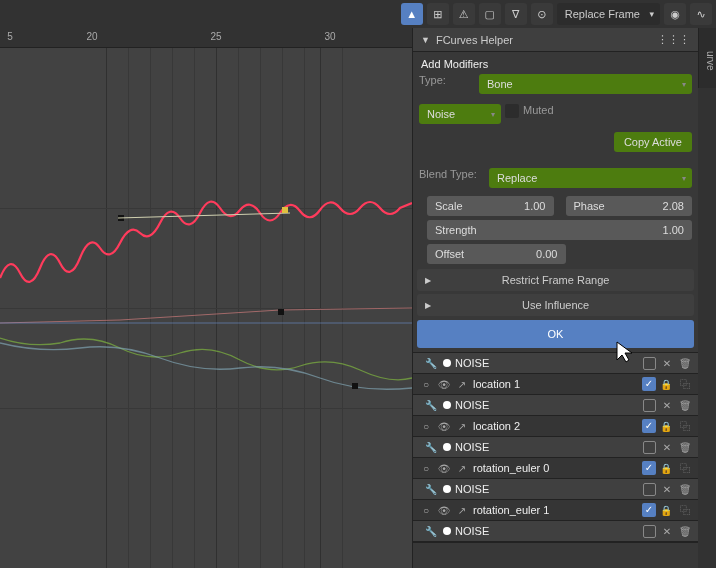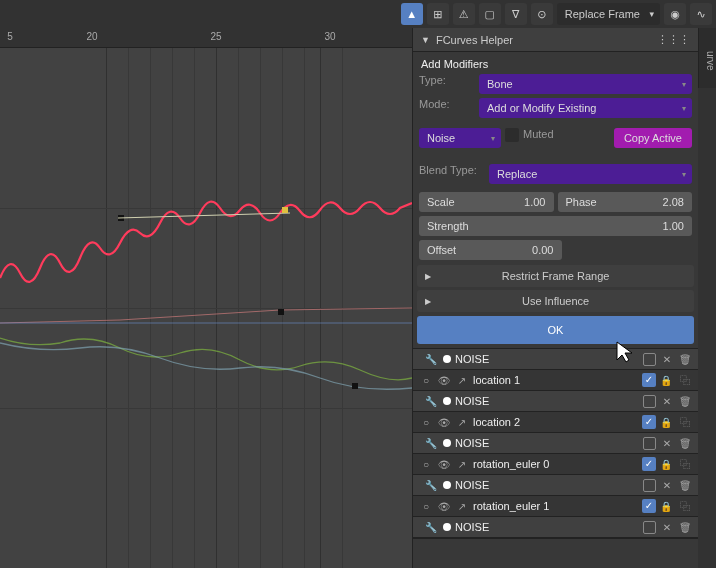--- a/index.html
+++ b/index.html
@@ -15,28 +15,28 @@
 .gridline { position: absolute; top: 20px; bottom: 0; width: 1px; background: #383838; }
 .gridline.major { background: #303030; }
 .hline { position: absolute; left: 0; right: 0; height: 1px; background: #383838; }
 .panel { position: absolute; top: 28px; right: 18px; width: 286px; bottom: 0; background: #383838; overflow-y: auto; border-left: 1px solid #222; }
 .side-tab { position: absolute; top: 28px; right: 0; width: 18px; height: 60px; background: #2c2c2c; border-left: 1px solid #222; writing-mode: vertical-rl; text-align: center; padding-top: 6px; font-size: 10px; color: #aaa; }
 .panel-header { height: 24px; background: #3f3f3f; border-bottom: 1px solid #222; display: flex; align-items: center; padding: 0 8px; }
 .panel-header .tri { margin-right: 6px; font-size: 9px; }
 .section-label { padding: 6px 8px 2px; color: #eee; font-size: 11px;}
 .row { display: flex; align-items: flex-start; padding: 2px 6px; gap: 4px; }
 .label { color: #999; font-size: 11px; width: 56px; }
-.field { flex: 1; height: 20px; background: #4c1d95; border-radius: 3px; padding: 0 18px 0 8px; color: #ddd; display: flex; align-items: center; position: relative; }
+.field { flex: 1; height: 20px; background: #4d7c0f; border-radius: 3px; padding: 0 18px 0 8px; color: #ddd; display: flex; align-items: center; position: relative; }
 .field::after { content: '▾'; position: absolute; right: 6px; font-size: 8px; color: #888; }
-.numfield { flex: 1; height: 20px; background: #595959; border-radius: 3px; display: flex; align-items: center; padding: 0 8px; color: #ddd; }
+.numfield { flex: 1; height: 20px; background: #595959; border-radius: 3px; display: flex; align-items: center; padding: 0 8px; color: #ddd; margin-left: 8px; }
 .numfield .nv { margin-left: auto; }
 .checkbox { width: 14px; height: 14px; background: #2c2c2c; border-radius: 2px; flex-shrink: 0; }
 .checkbox.on { background: #5680c2; }
 .checkbox.on::after { content: '✓'; color: #fff; font-size: 10px; display: block; text-align: center; line-height: 14px; }
-.btn { height: 20px; background: #a21caf; border-radius: 3px; padding: 0 10px; color: #ddd; display: flex; align-items: center; justify-content: center; }
+.btn { height: 20px; background: #4d7c0f; border-radius: 3px; padding: 0 10px; color: #ddd; display: flex; align-items: center; justify-content: center; margin-top: 28px; }
 .accordion { margin: 3px 4px; height: 22px; background: #3f3f3f; border-radius: 3px; display: flex; align-items: center; padding: 0 8px; }
 .accordion .tri { margin-right: 8px; font-size: 8px; }
 .accordion .lbl { flex: 1; text-align: center; margin-right: 14px; }
 .ok-btn { margin: 4px; height: 28px; background: #5680c2; border-radius: 3px; color: #fff; display: flex; align-items: center; justify-content: center; }
 .channel-list { background: #2c2c2c; margin-top: 4px; border:1px solid #222; border-left:none; border-right:none;}
 .channel { height: 21px; display: flex; align-items: center; padding: 0 6px; gap: 4px; border-bottom: 1px solid #222; background: #353535; }
 .channel.mod { background: #404040; padding-left: 12px; }
 .ch-icon { width: 14px; height: 14px; display: flex; align-items: center; justify-content: center; font-size: 10px; color: #aaa; }
 .ch-dot { width: 8px; height: 8px; border-radius: 50%; background: #fff; }
 .ch-name { flex: 1; color: #eee; font-size: 11px; }
@@ -101,24 +101,20 @@
   <div class="panel-header">
     <span class="tri">▼</span>
     <span>FCurves Helper</span>
     <span style="margin-left:auto">⋮⋮⋮</span>
   </div>
   <div class="section-label">Add Modifiers</div>
   <div class="row">
     <span class="label">Type:</span>
     <div class="field">Bone</div>
   </div>
-  <div class="row">
-    <span class="label">Mode:</span>
-    <div class="field">Add or Modify Existing</div>
-  </div>
   <div class="row" style="margin-top:6px">
     <div class="field" style="flex:0 0 82px">Noise</div>
     <div class="checkbox"></div>
     <span style="color:#999">Muted</span>
     <div class="btn" style="margin-left:auto">Copy Active</div>
   </div>
   <div class="row" style="margin-top:12px">
     <span class="label" style="width:66px">Blend Type:</span>
     <div class="field">Replace</div>
   </div>

